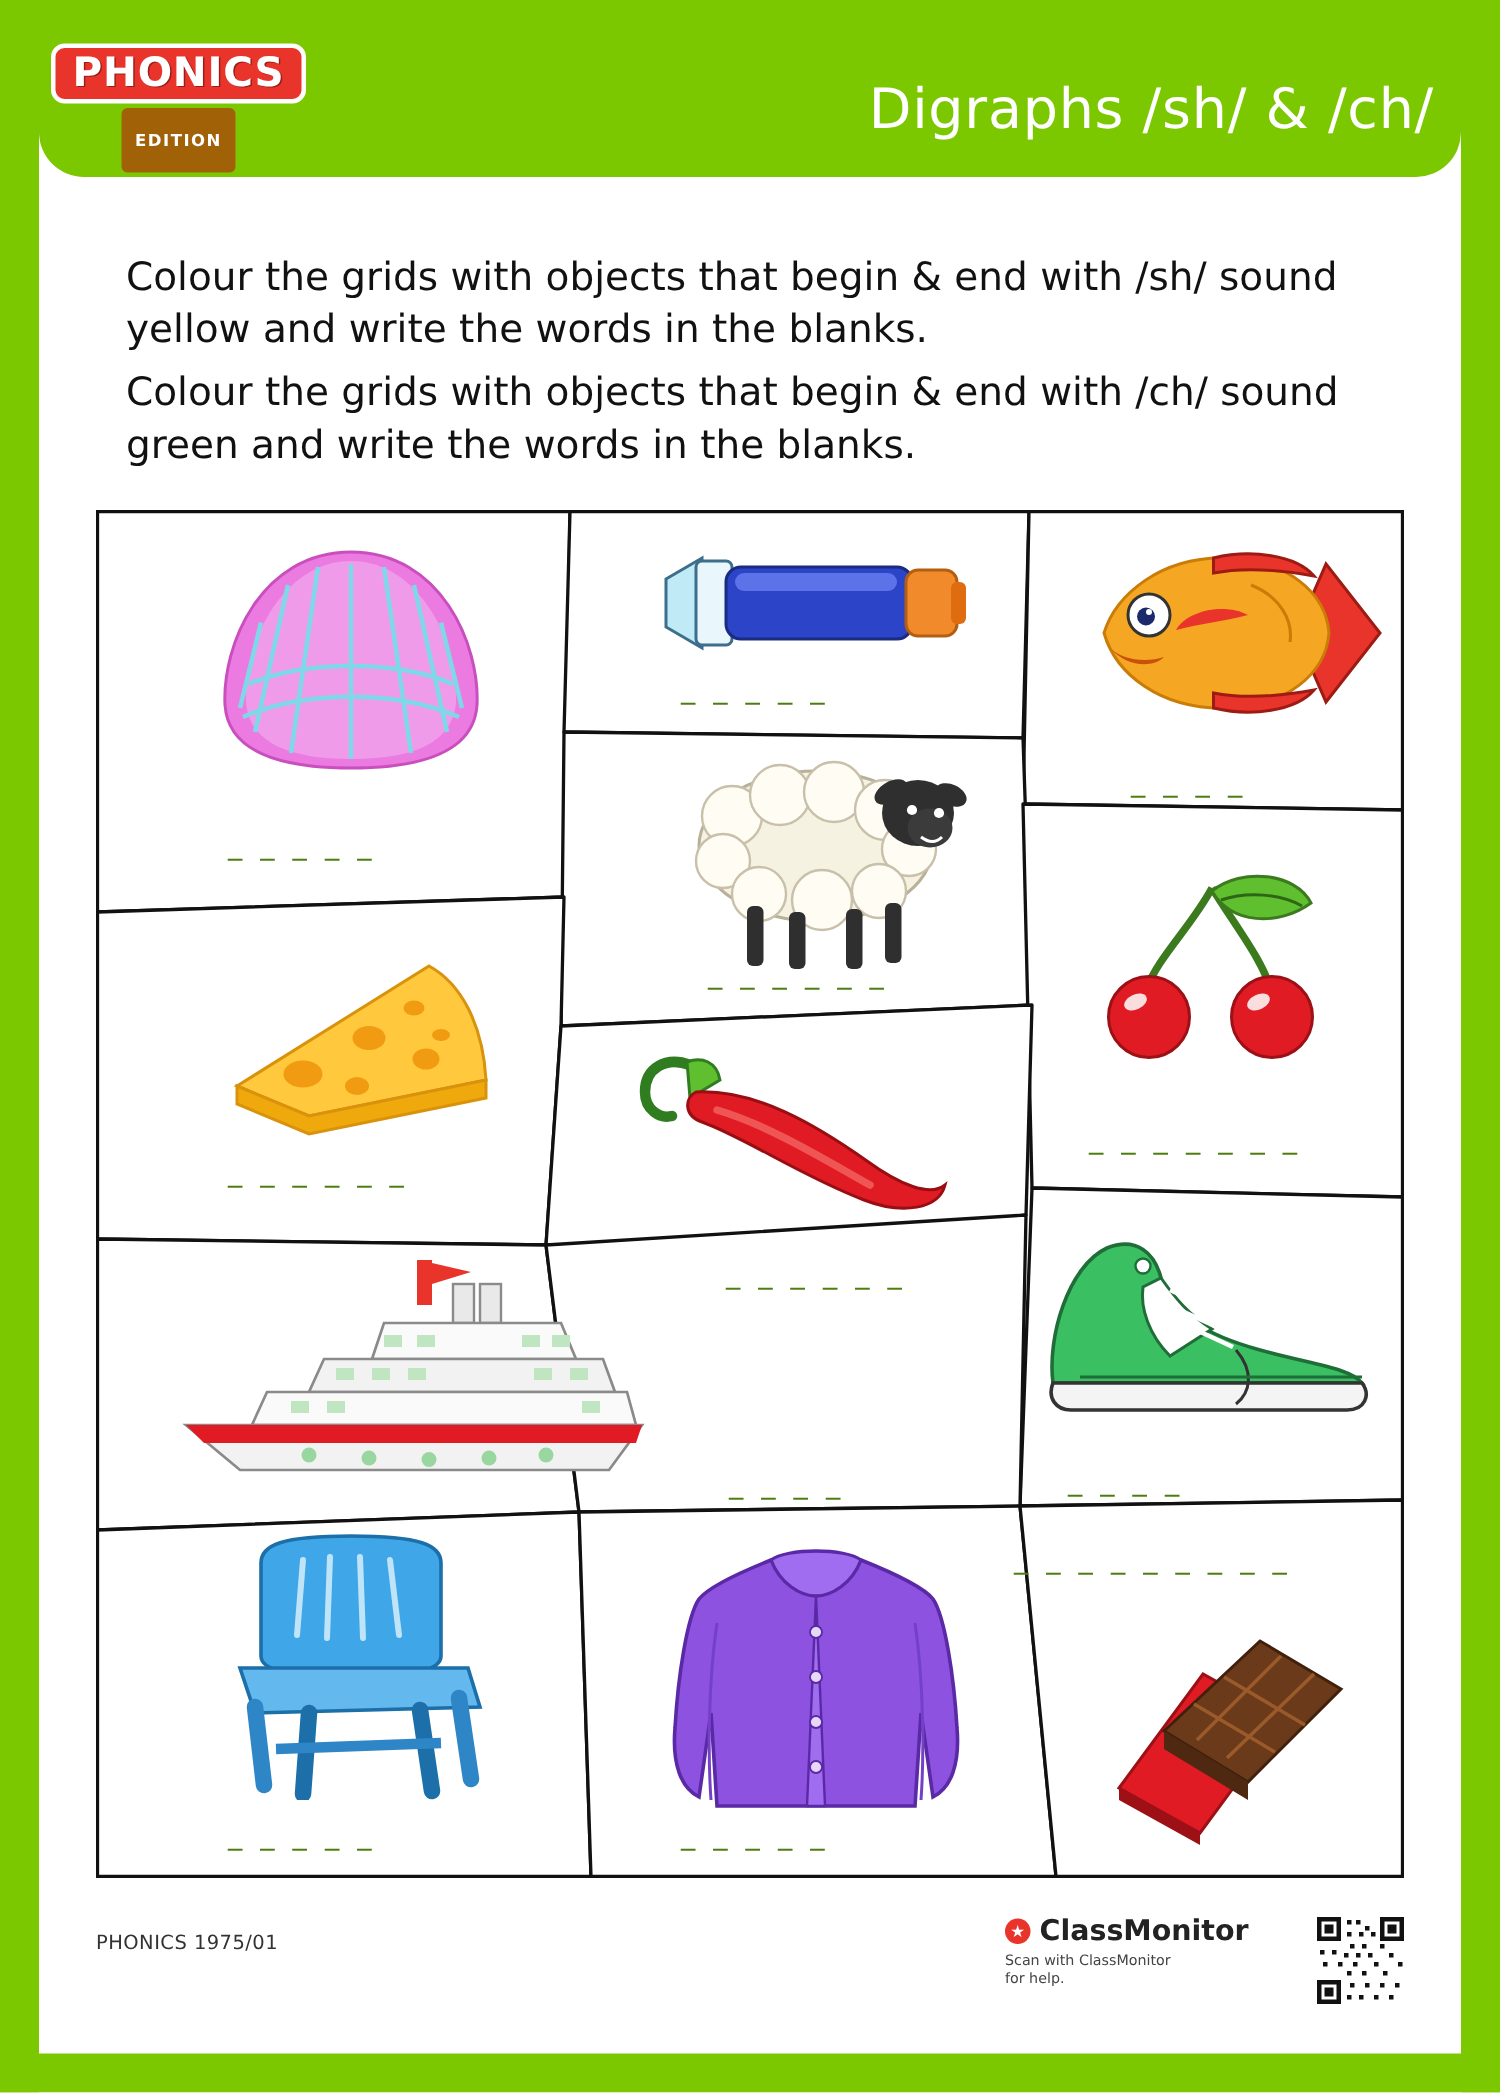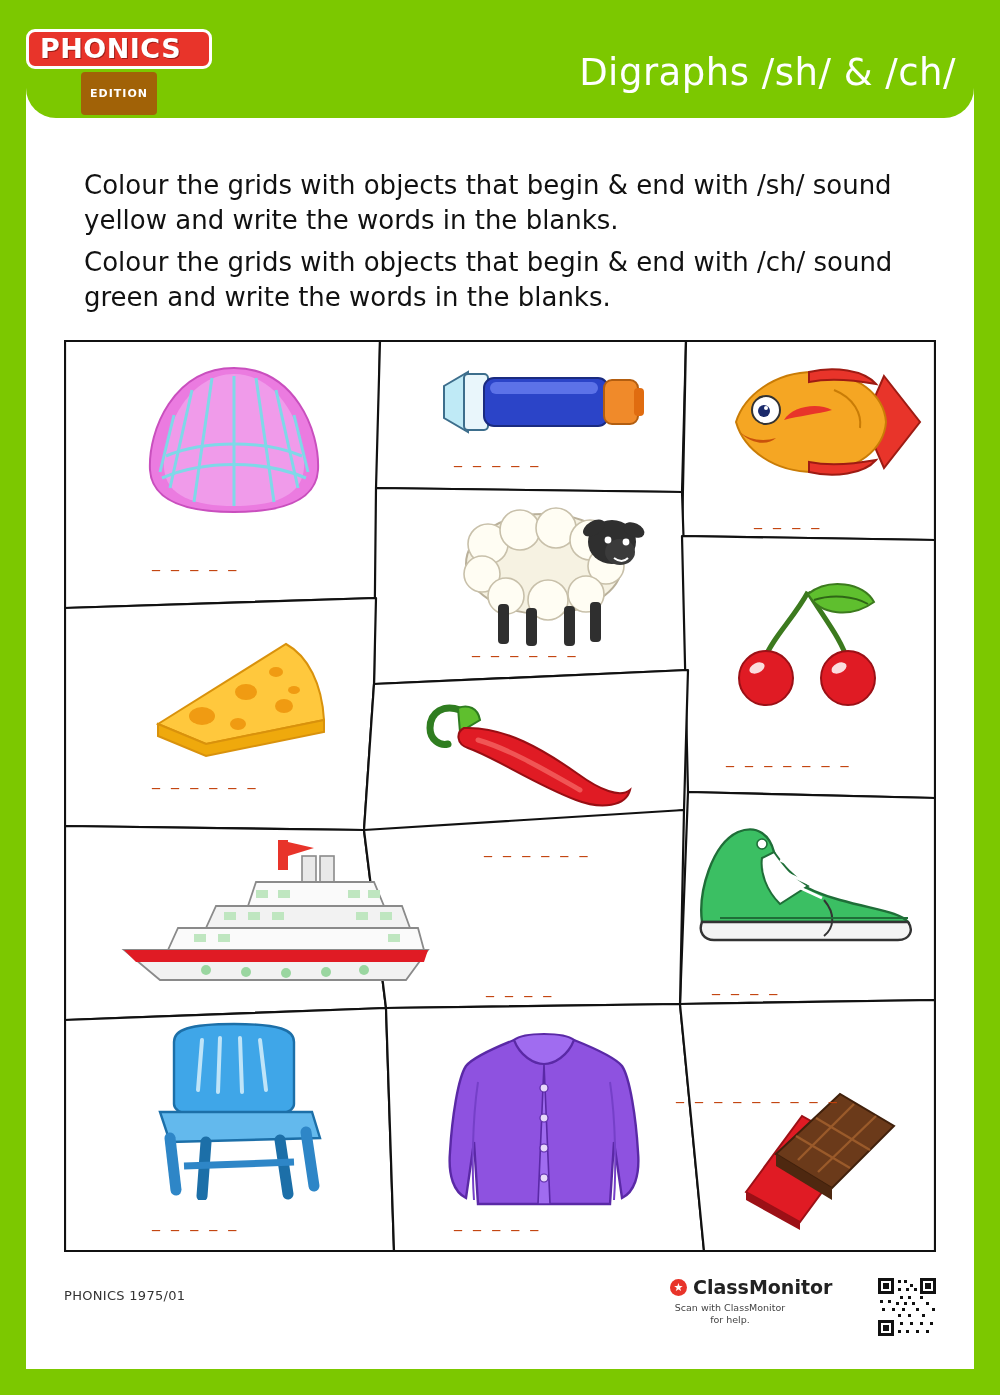--- a/index.html
+++ b/index.html
@@ -84,21 +84,21 @@
   }
   .logo-main {
     font-family: "DejaVu Sans", sans-serif;
     font-weight: bold;
     font-size: 27px;
     letter-spacing: 0.5px;
     color: #ffffff;
     background: #E8342A;
     border: 3px solid #ffffff;
     border-radius: 9px;
-    padding: 3px 28px 4px 11px;
+    padding: 3px 11px 4px 11px;
     line-height: 1;
     text-shadow: 1px 1px 0 #9b1d16;
   }
   .logo-sub {
     margin-top: 3px;
     font-family: "DejaVu Sans", sans-serif;
     font-weight: bold;
     font-size: 11px;
     color: #ffffff;
     background: #a16207;
@@ -169,23 +169,23 @@
   .grid-box svg {
     display: block;
   }
   .cell-img {
     position: absolute;
     pointer-events: none;
   }
   .blank-line {
     position: absolute;
     font-family: "DejaVu Sans", sans-serif;
-    font-size: 16px;
+    font-size: 19px;
     letter-spacing: 3px;
-    color: #c2410c;
+    color: #4d7c0f;
     white-space: nowrap;
   }
 
   
   .footer-code {
     position: absolute;
     left: 64px;
     top: 1288px;
     font-family: "DejaVu Sans", sans-serif;
     font-size: 13px;
@@ -219,21 +219,20 @@
     font-size: 19px;
     font-weight: bold;
     color: #222222;
   }
   .cm-note {
     margin-top: 4px;
     font-family: "DejaVu Sans", sans-serif;
     font-size: 9.5px;
     color: #444444;
     line-height: 1.25;
-    text-align: center;
     width: 120px;
   }
   .qr {
     position: absolute;
     right: 62px;
     top: 1276px;
     width: 62px;
     height: 62px;
   }
 </style>
@@ -509,21 +508,21 @@
         <g stroke="#9A5A2A" stroke-width="2.4" fill="none">
           <path d="M60 48 L114 80"></path>
             <path d="M80 30 L134 62"></path>
           <path d="M82 84 L140 28"></path>
             <path d="M62 72 L118 16"></path>
         </g>
         <path d="M40 66 L96 100 L96 112 L40 78 Z" fill="#4E2810"></path>
         <path d="M10 104 L64 134 L64 142 L10 112 Z" fill="#9C1016"></path>
       </svg>
     </div>
-    <div class="blank-line" style="left:612px; top:744px;">_ _ _ _ _ _ _ _ _</div>
+    <div class="blank-line" style="left:612px; top:688px;">_ _ _ _ _ _ _ _ _</div>
   </div>
 
   <div class="footer-code">PHONICS 1975/01</div>
 
   <div class="footer-brand">
     <div class="cm-row">
       <span class="cm-badge">★</span>
       <span class="cm-name">ClassMonitor</span>
     </div>
     <div class="cm-note">Scan with ClassMonitor for help.</div>

